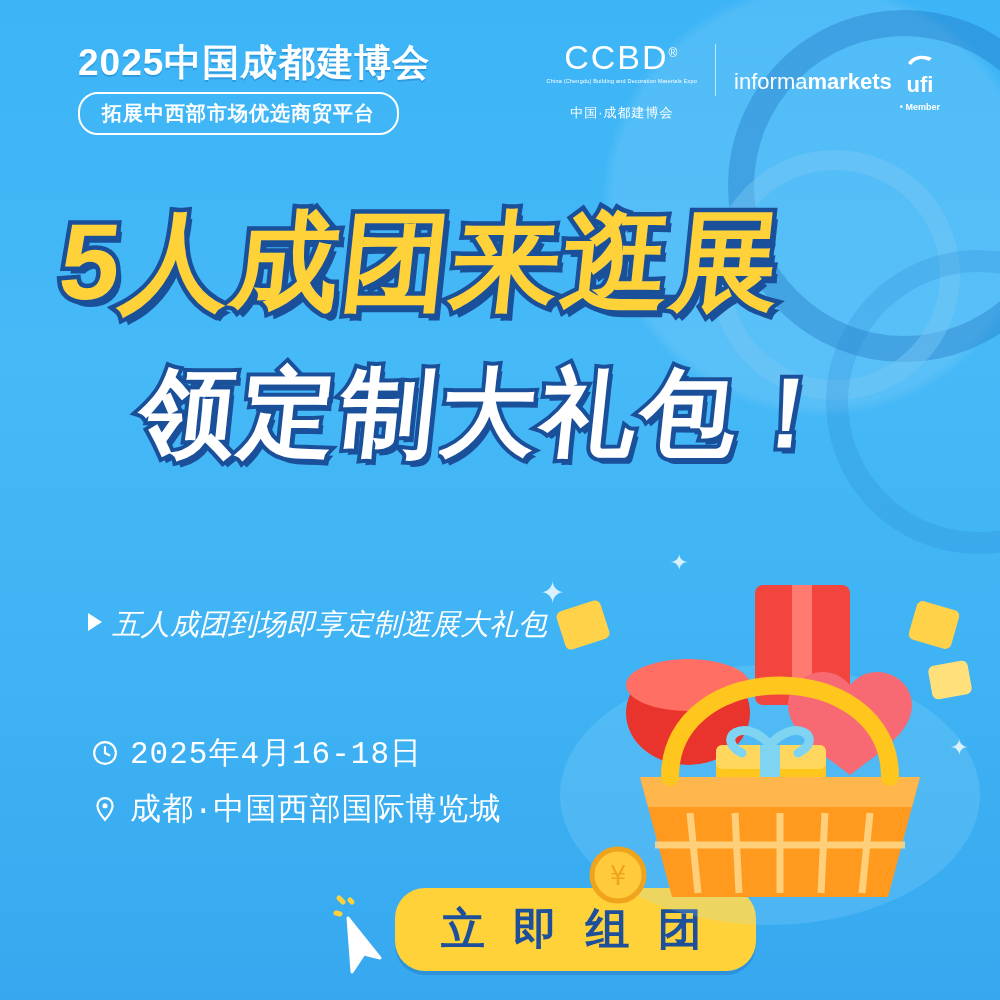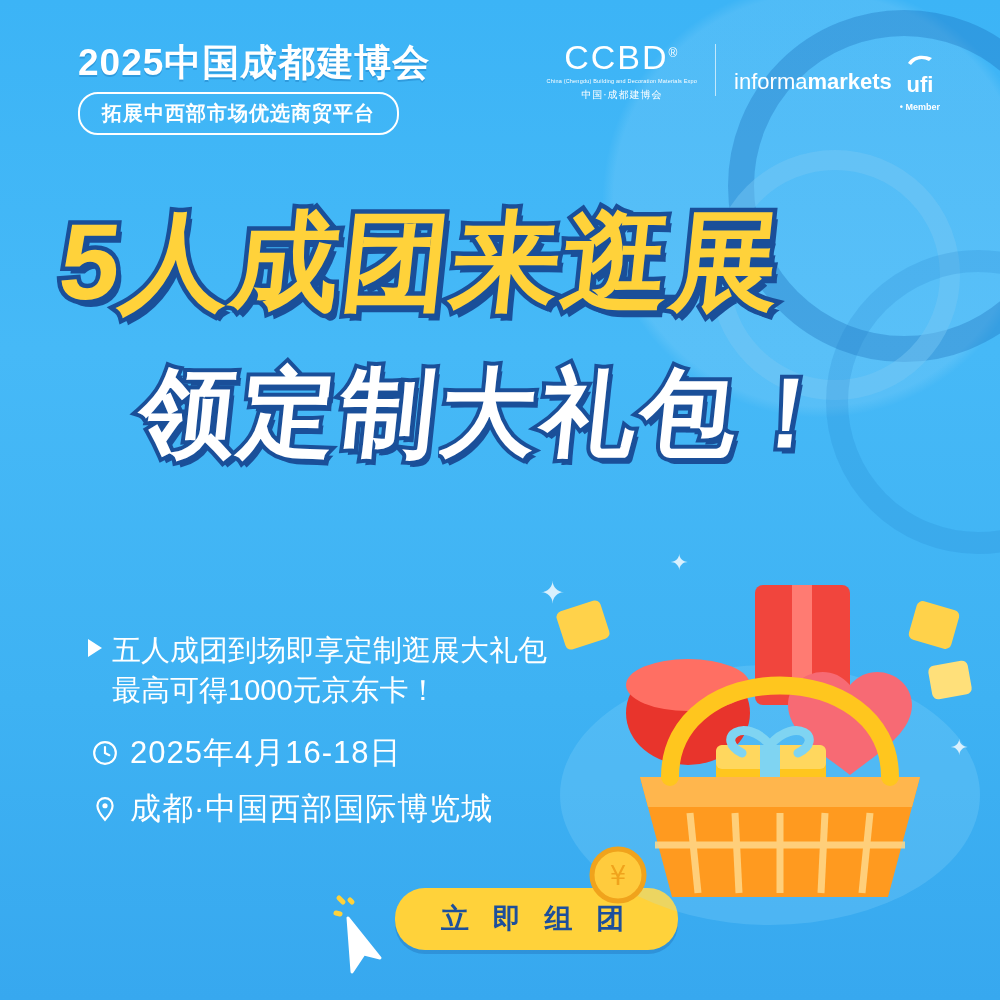--- a/index.html
+++ b/index.html
@@ -43,21 +43,21 @@
     padding:6px 22px;color:#ffffff;font-size:20px;font-weight:bold;
     letter-spacing:1px;white-space:nowrap;text-align:right;
   }
   .logos{
     position:absolute;right:60px;top:10px;display:flex;align-items:flex-start;gap:18px;
   }
   .ccbd{color:#fff;text-align:center;}
   .ccbd-main{font-size:34px;font-weight:normal;letter-spacing:2px;line-height:1;}
   .ccbd-main sup{font-size:12px;vertical-align:super;}
   .ccbd-en{font-size:5.5px;line-height:1.35;letter-spacing:.2px;margin-top:4px;}
-  .ccbd-cn{font-size:10px;margin-top:3px;letter-spacing:1px;}
+  .ccbd-cn{font-size:13px;margin-top:19px;letter-spacing:1px;}
   .vdiv{width:1px;height:52px;background:rgba(255,255,255,.65);margin-top:4px;}
   .informa{color:#fff;display:flex;align-items:center;gap:8px;margin-top:12px;}
   .informa-txt{font-size:22px;}
   .informa-txt b{font-weight:bold;}
   .ufi{display:flex;align-items:center;gap:4px;color:#fff;font-size:22px;font-weight:bold;flex-direction:column;}
   .ufi-mem{font-size:9px;font-weight:bold;}
 
   
   .headline1{
     position:absolute;left:60px;top:190px;
@@ -84,45 +84,45 @@
   .ribbon{
     position:absolute;right:140px;top:530px;
     font-size:30px;font-weight:bold;color:#fff7c0;
     font-style:italic;letter-spacing:2px;
     text-shadow:2px 2px 0 rgba(20,90,160,.45);
     white-space:nowrap;
   }
 
   
   .bullets{
-    position:absolute;left:88px;top:630px;color:#ffffff;
+    position:absolute;left:88px;top:604px;color:#ffffff;font-style:italic;
   }
   .bul-row{display:flex;align-items:flex-start;gap:10px;}
   .tri{
     width:0;height:0;border-left:14px solid #ffffff;
     border-top:9px solid transparent;border-bottom:9px solid transparent;
     margin-top:9px;flex:none;
   }
   .bul-text{font-size:29px;line-height:1.38;font-weight:500;white-space:nowrap;}
   .info{
     position:absolute;left:92px;top:732px;color:#ffffff;
   }
-  .info-row{display:flex;align-items:center;gap:12px;margin-bottom:14px;}
+  .info-row{display:flex;align-items:center;gap:12px;margin-bottom:14px;font-family:Liberation Mono, monospace;}
   .info-text{font-size:31px;letter-spacing:1px;white-space:nowrap;}
   .ic{width:26px;height:26px;flex:none;}
 
   
   .cta{
     position:absolute;left:395px;top:888px;
     background:#ffd23a;border-radius:30px;
     padding:12px 46px;
     box-shadow:0 4px 0 rgba(20,80,150,.25);
   }
   .cta-text{
-    font-size:28px;font-weight:bold;color:#1d4f9b;letter-spacing:8px;white-space:nowrap;
+    font-size:44px;font-weight:bold;color:#1d4f9b;letter-spacing:8px;white-space:nowrap;
   }
   .cursor{
     position:absolute;left:330px;top:892px;width:74px;height:86px;
   }
 
   
   .art{position:absolute;right:10px;bottom:55px;width:470px;height:400px;}
   .sparkle{position:absolute;color:#eaf7ff;font-size:30px;opacity:.9;}
 </style>
 </head>
@@ -168,21 +168,20 @@
 
   <div class="headline1">5人成团来逛展</div>
   <div class="headline2">领定制大礼包！</div>
 
 
   <div class="bullets">
     <div class="bul-row">
       <div class="tri"></div>
       <div>
         <div class="bul-text">五人成团到场即享定制逛展大礼包</div>
-        <div class="bul-text">最高可得1000元京东卡！</div>
       </div>
     </div>
   </div>
 
   <div class="info">
     <div class="info-row">
       <svg class="ic" viewBox="0 0 24 24">
         <circle cx="12" cy="12" r="10" fill="none" stroke="#ffffff" stroke-width="2"></circle>
         <path d="M12 6.5 V12 L16 14" fill="none" stroke="#ffffff" stroke-width="2" stroke-linecap="round"></path>
       </svg>

